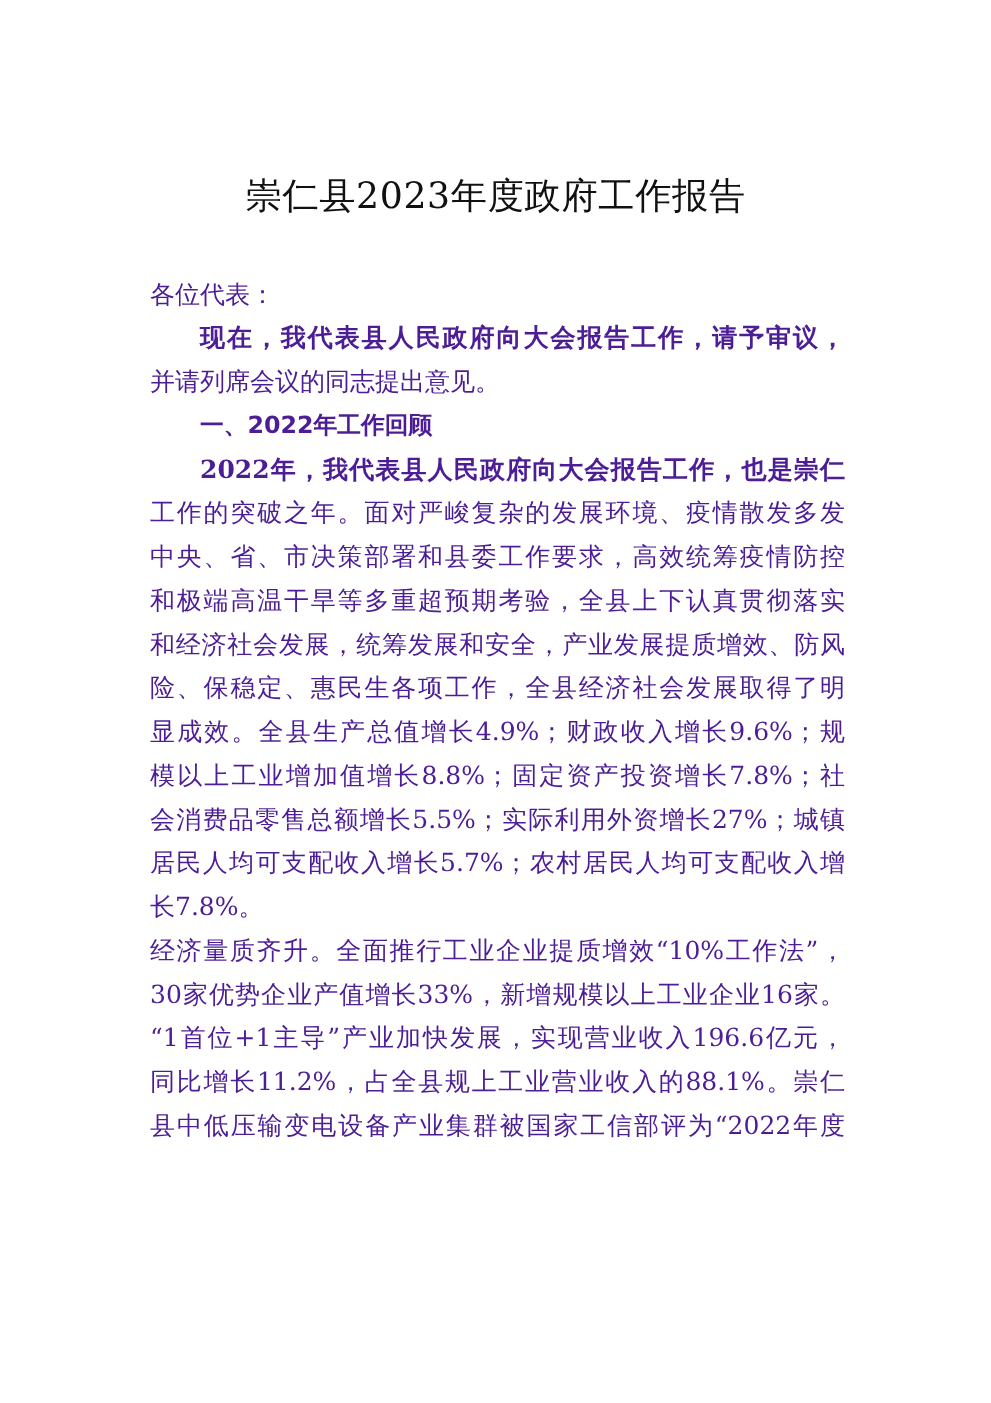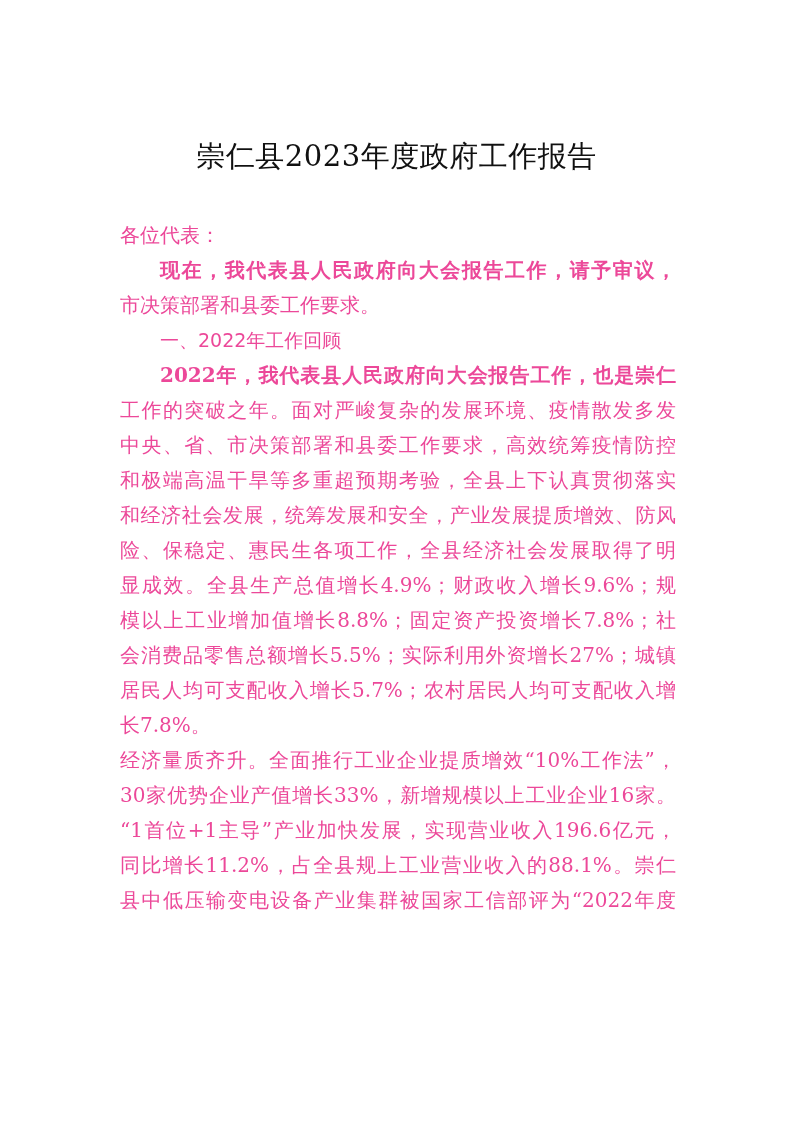--- a/index.html
+++ b/index.html
@@ -34,57 +34,57 @@
       color: #111;
       letter-spacing: 0.5px;
     }
     .body-text {
       position: absolute;
       left: 120px;
       top: 218px;
       width: 556px;
       font-family: "DejaVu Serif", "Liberation Serif", serif;
       font-size: 20px;
-      color: #ec4899;
+      color: #4c1d95;
     }
     .line {
       height: 35px;
       line-height: 35px;
       white-space: nowrap;
       text-align: justify;
       text-align-last: justify;
       letter-spacing: 0;
     }
     .line.last {
       text-align-last: left;
     }
     .line.indent {
       padding-left: 40px;
       font-weight: bold;
     }
     .line.heading {
       font-family: "DejaVu Sans", "Liberation Sans", sans-serif;
-      font-weight: normal;
+      font-weight: bold;
       text-align-last: left;
       font-size: 19px;
     }
   </style>
 </head>
 <body>
 
 <div class="page">
 
   <div class="title">崇仁县2023年度政府工作报告</div>
 
   <div class="body-text">
 
     <div class="line last">各位代表：</div>
 
     <div class="line indent">现在，我代表县人民政府向大会报告工作，请予审议，</div>
-    <div class="line last">市决策部署和县委工作要求。</div>
+    <div class="line last">并请列席会议的同志提出意见。</div>
 
     <div class="line indent heading">一、2022年工作回顾</div>
 
     <div class="line indent">2022年，我代表县人民政府向大会报告工作，也是崇仁</div>
     <div class="line">工作的突破之年。面对严峻复杂的发展环境、疫情散发多发</div>
     <div class="line">中央、省、市决策部署和县委工作要求，高效统筹疫情防控</div>
     <div class="line">和极端高温干旱等多重超预期考验，全县上下认真贯彻落实</div>
     <div class="line">和经济社会发展，统筹发展和安全，产业发展提质增效、防风</div>
     <div class="line">险、保稳定、惠民生各项工作，全县经济社会发展取得了明</div>
     <div class="line">显成效。全县生产总值增长4.9%；财政收入增长9.6%；规</div>

